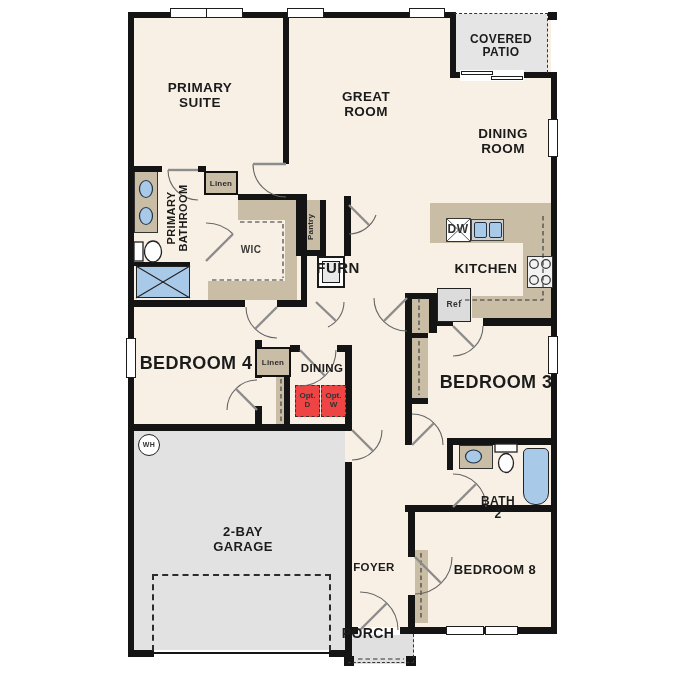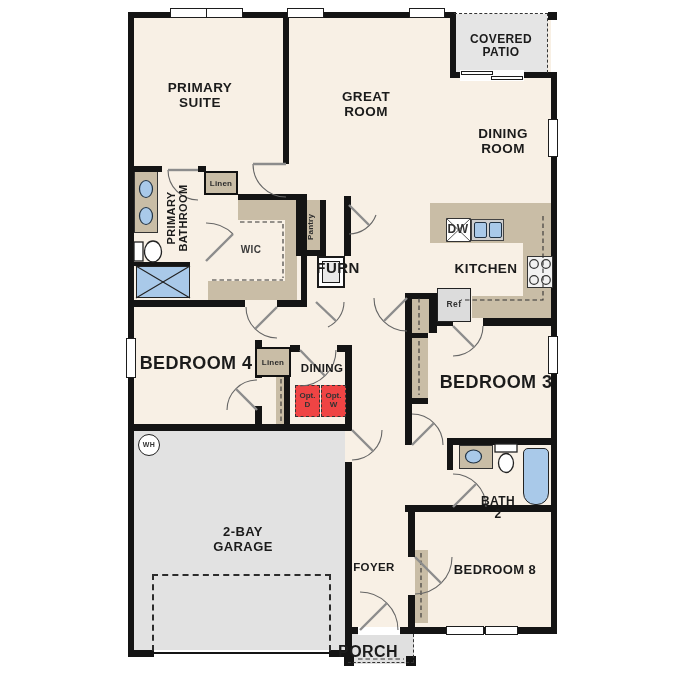--- a/index.html
+++ b/index.html
@@ -259,15 +259,15 @@
   <div class="lbl big" style="left:196px;top:363px;font-size:18px;">BEDROOM 4</div>
   <div class="lbl mid" style="left:322px;top:368px;font-size:11.5px;">DINING</div>
   <div class="lbl big" style="left:496px;top:382px;font-size:18px;">BEDROOM 3</div>
   <div class="lbl mid" style="left:498px;top:488px;margin-top:20px;">BATH
 2</div>
   <div class="lbl big" style="left:243px;top:540px;font-size:13px;">2-BAY
 GARAGE</div>
   <div class="lbl" style="left:149px;top:445px;font-size:7px;font-weight:600;color:#333;">WH</div>
   <div class="lbl mid" style="left:374px;top:567px;font-size:11.5px;">FOYER</div>
   <div class="lbl big" style="left:495px;top:570px;font-size:13px;">BEDROOM 8</div>
-  <div class="lbl mid" style="left:368px;top:652px;font-size:16px;">PORCH</div>
+  <div class="lbl mid" style="left:368px;top:634px;font-size:14px;">PORCH</div>
 
 </div>
 
 </body></html>

